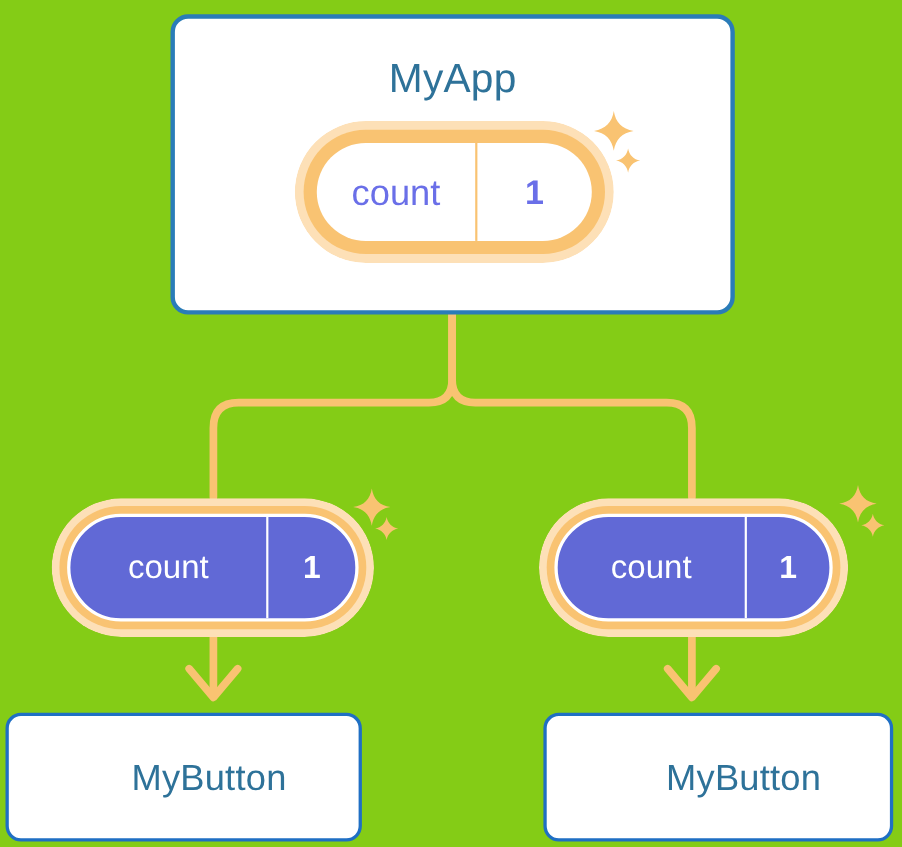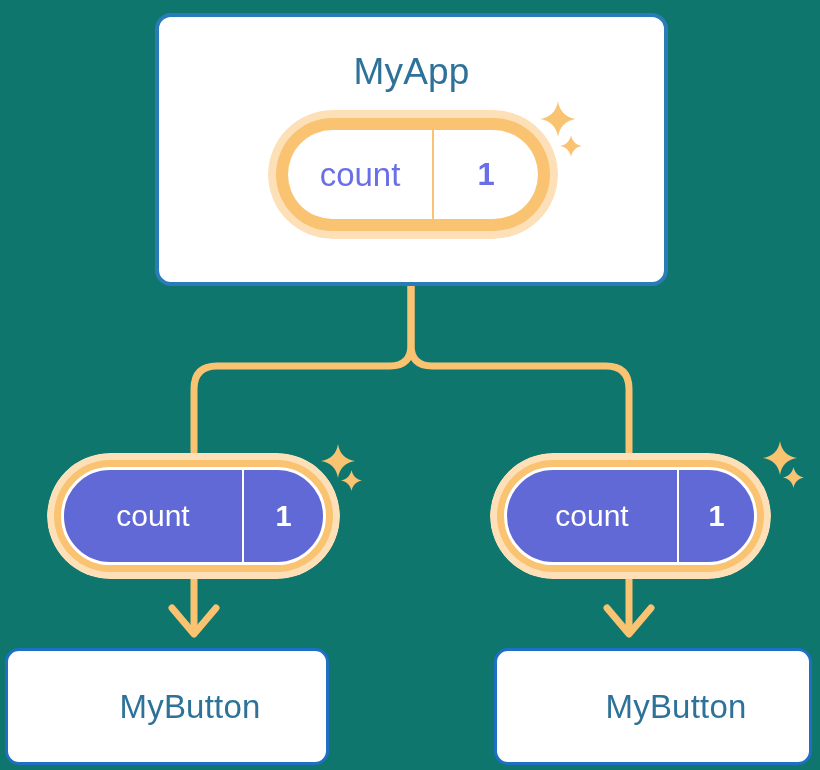--- a/index.html
+++ b/index.html
@@ -10,21 +10,21 @@
     height: 770px;
     background: #000000;
     overflow: hidden;
     font-family: "Liberation Sans", sans-serif;
   }
 
   #diagram {
     position: relative;
     width: 820px;
     height: 770px;
-    background: #0f766e;
+    background: #84cc16;
   }
 
   
   #connectors {
     position: absolute;
     left: 0; top: 0;
     width: 820px; height: 770px;
     pointer-events: none;
   }
 

